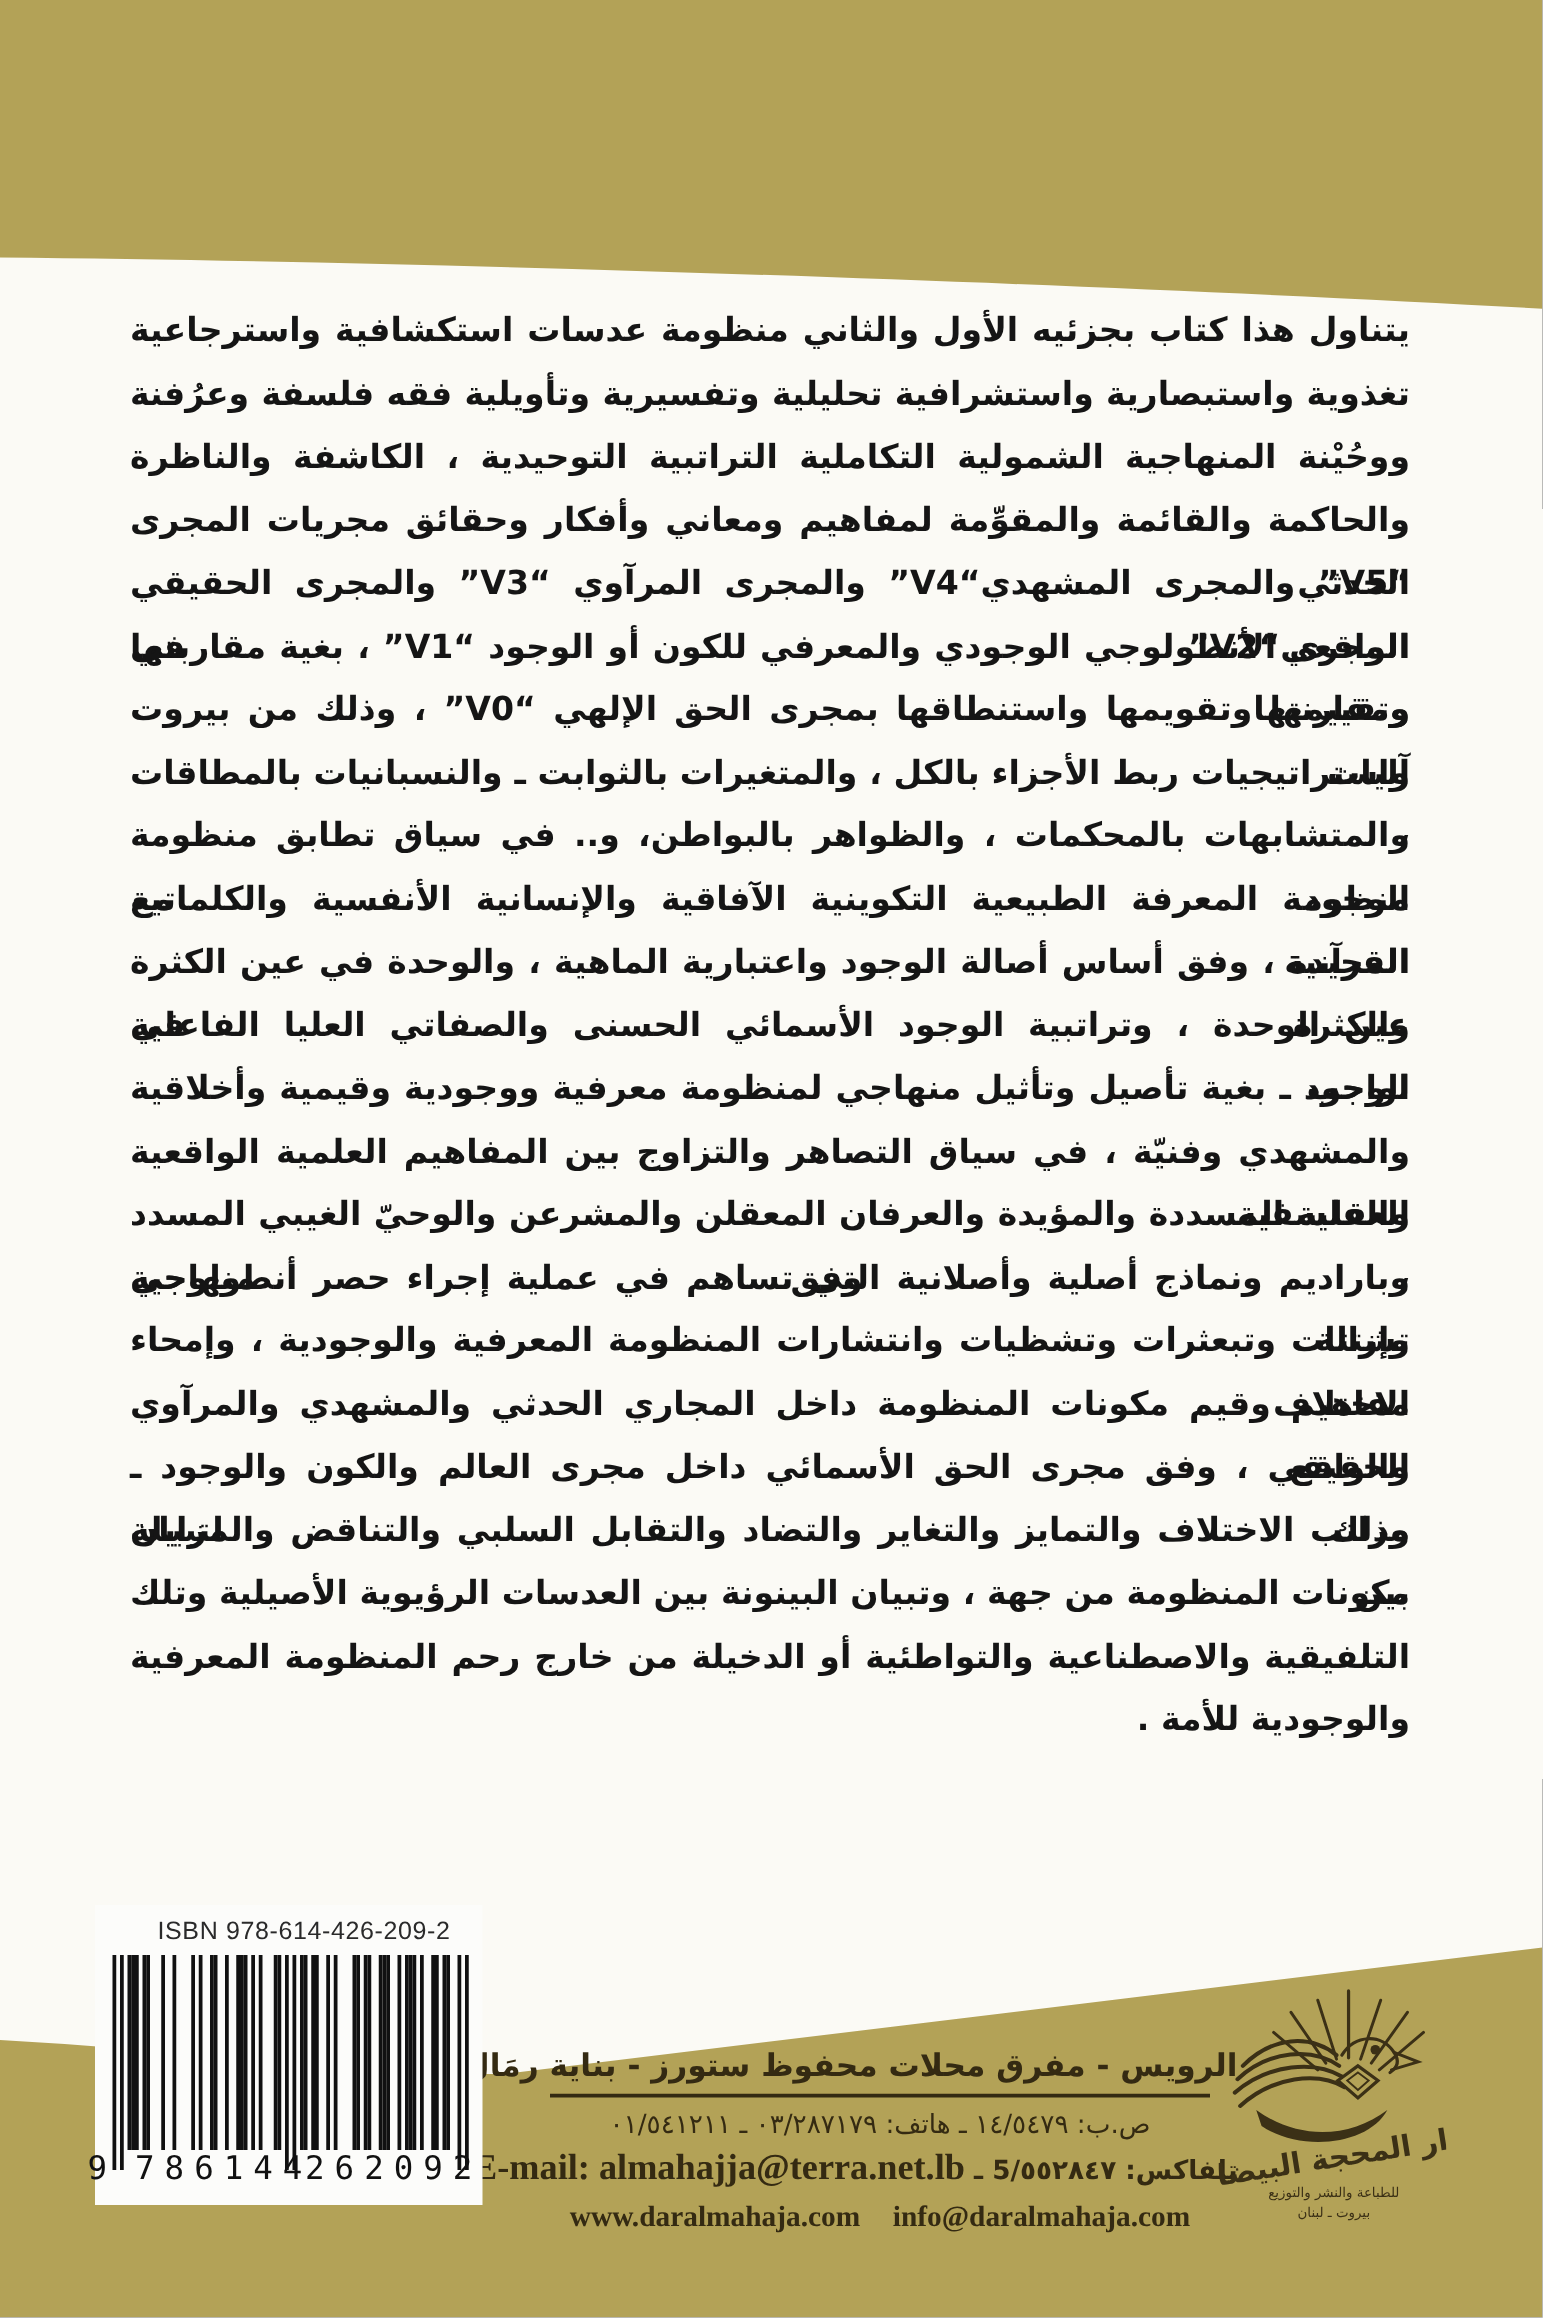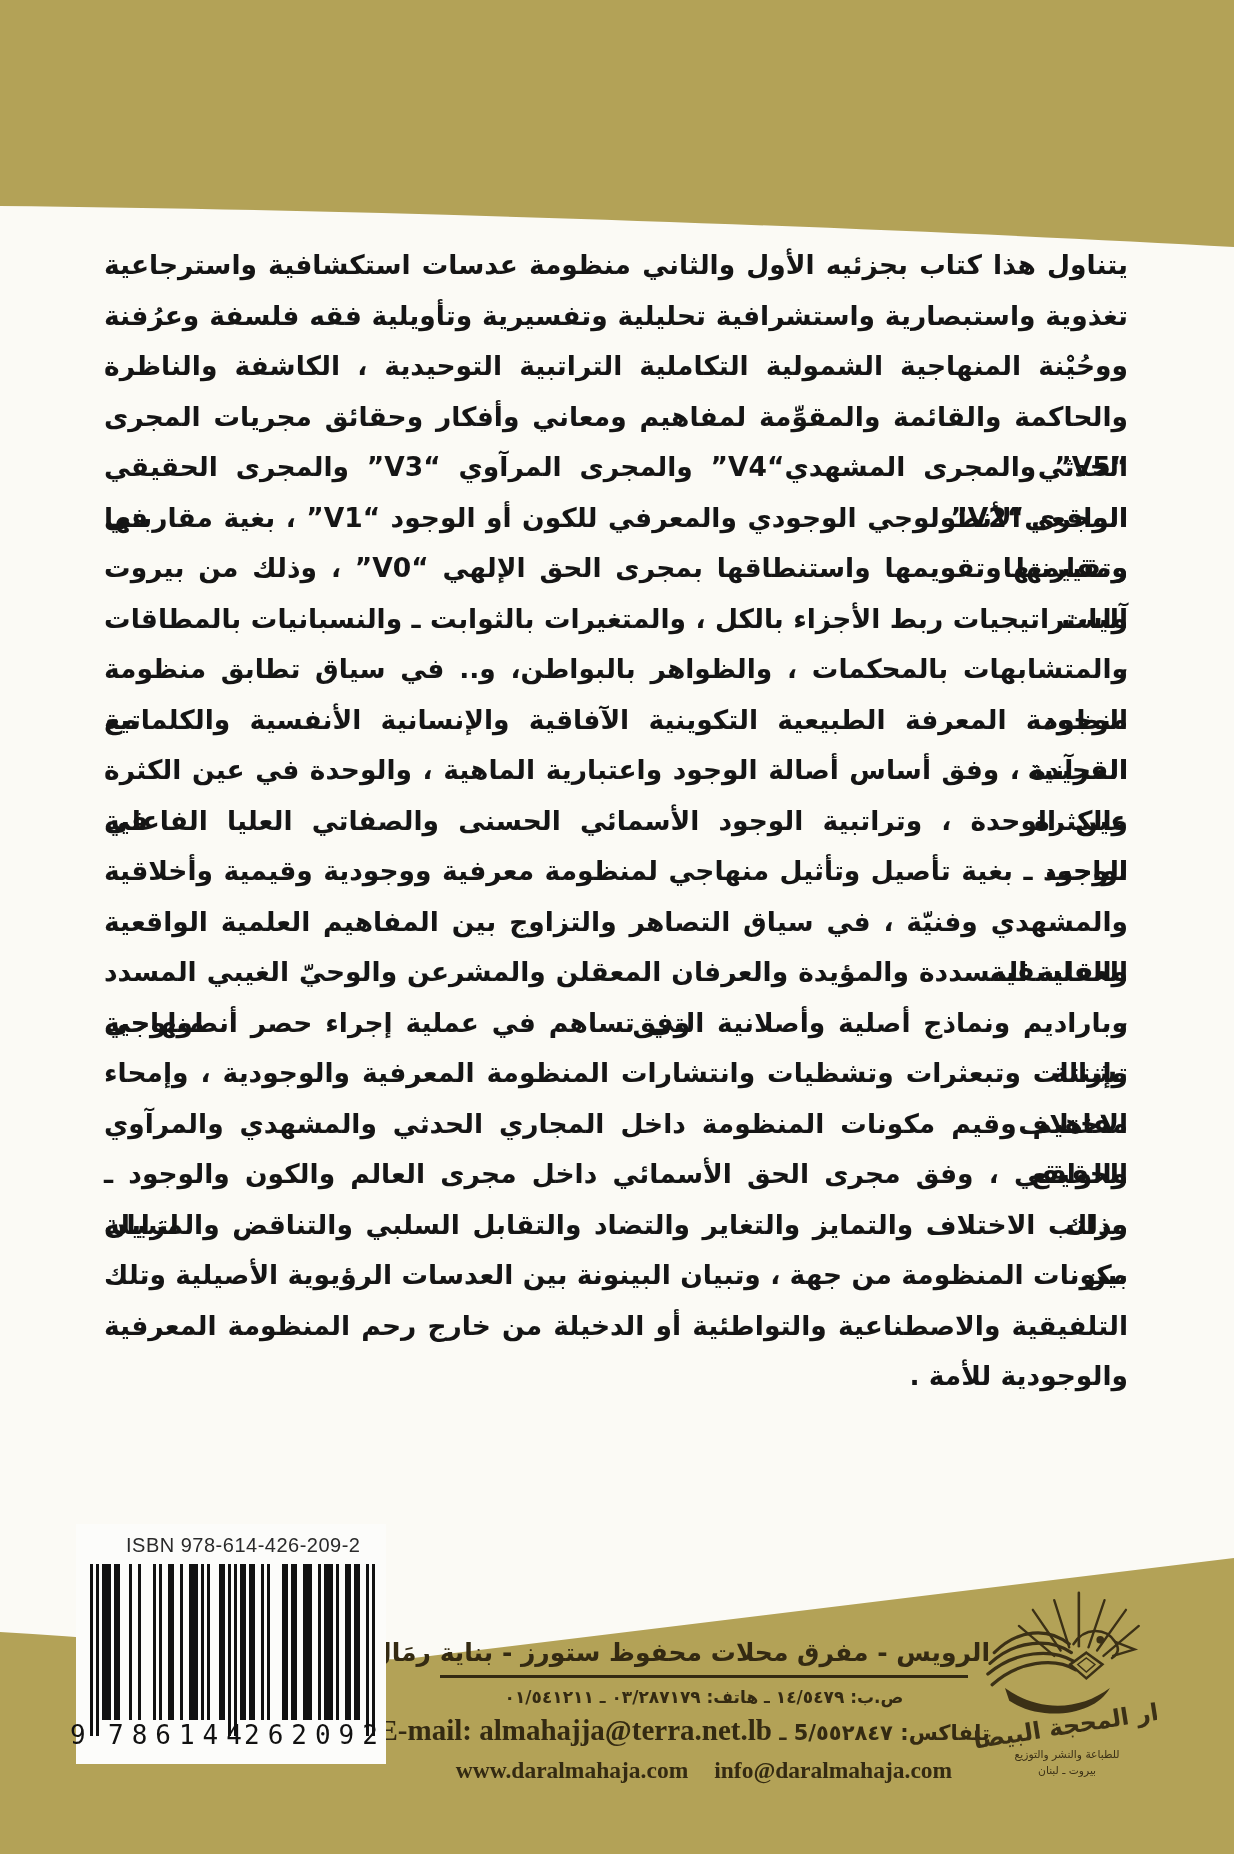--- a/index.html
+++ b/index.html
@@ -43,21 +43,21 @@
   .bd-first{position:absolute;left:-6px;top:0;}
   .bd-left{position:absolute;left:32px;top:0;letter-spacing:8px;}
   .bd-right{position:absolute;left:168px;top:0;letter-spacing:8px;}
   
   .pub{
     position:absolute;left:418px;top:1638px;width:572px;z-index:2;
     text-align:center;direction:rtl;color:var(--pub,#342a12);
   }
   .pub-address{font-size:25px;font-weight:bold;white-space:nowrap;}
   .pub-rule{height:3px;background:var(--pub,#342a12);width:528px;margin:8px auto 9px;}
-  .pub-pobox{font-size:17px;font-weight:bold;white-space:nowrap;}
+  .pub-pobox{font-size:21px;font-weight:normal;white-space:nowrap;}
   .pub-emailfax{font-size:21px;font-weight:bold;white-space:nowrap;margin-top:7px;}
   .pub-emailfax .latin{font-family:"Liberation Serif",serif;font-size:29px;}
   .pub-web{
     direction:ltr;font-family:"Liberation Serif",serif;font-weight:bold;
     font-size:23.5px;margin-top:10px;white-space:nowrap;
   }
   .pub-web .sep{display:inline-block;width:26px;}
   
   .logo{position:absolute;left:975px;top:1586px;z-index:2;}
   .logo *{stroke-linecap:round;}

